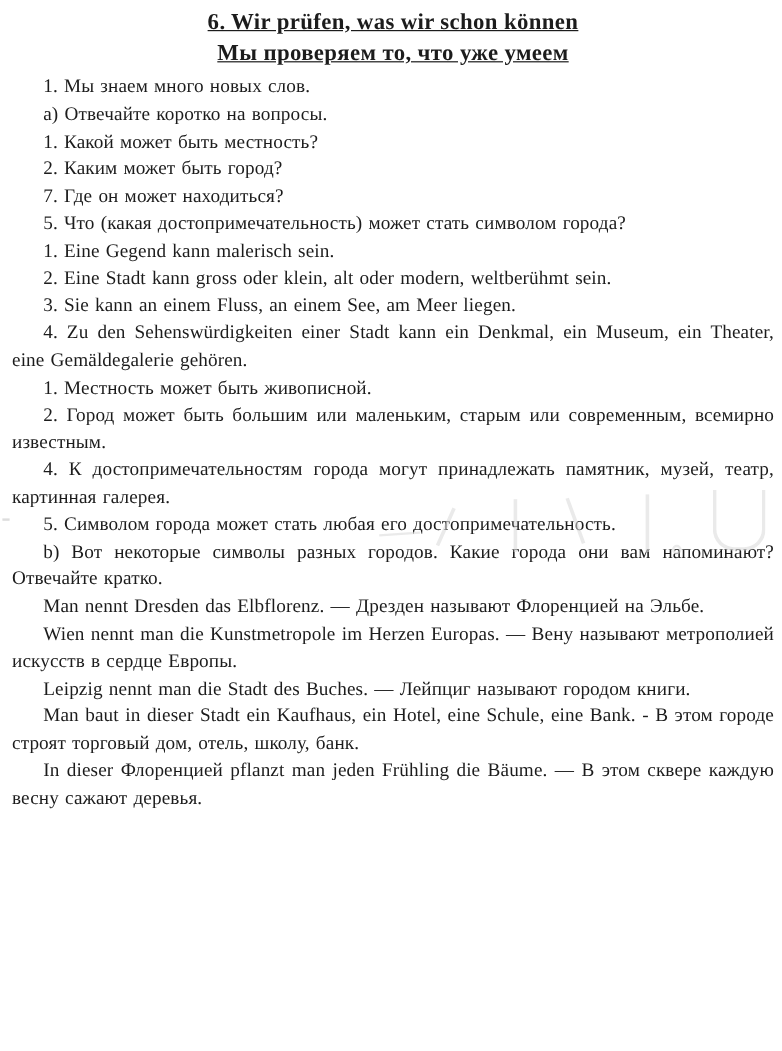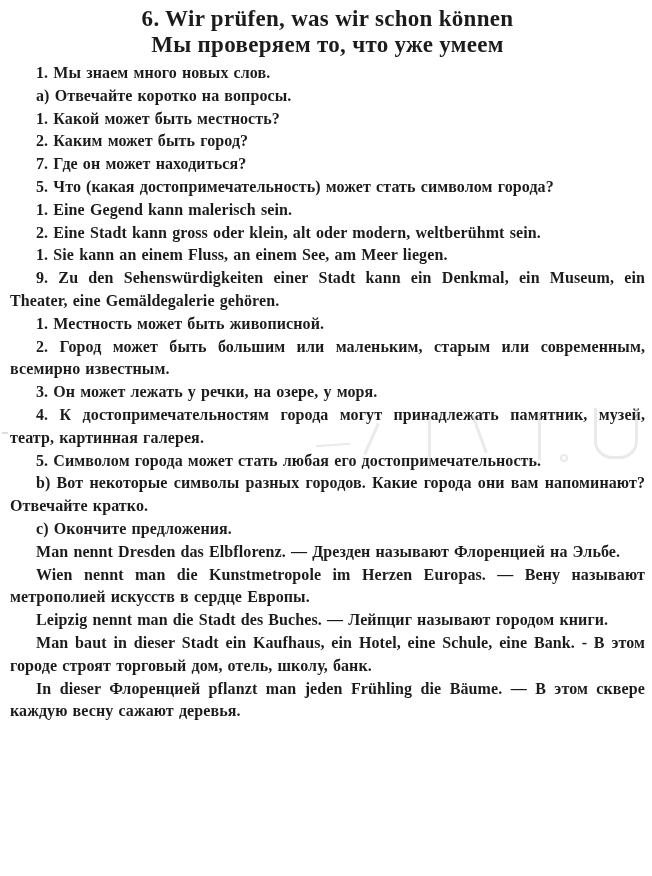--- a/index.html
+++ b/index.html
@@ -14,37 +14,37 @@
     box-sizing: border-box;
     background: #ffffff;
     color: #1c1c1c;
     font-family: "Liberation Serif", "DejaVu Serif", serif;
     padding: 6px 7px 0 10px;
     overflow: hidden;
   }
   .title {
     margin: 0;
     text-align: center;
-    font-size: 23px;
+    font-size: 19px;
     font-weight: bold;
     line-height: 26px;
     letter-spacing: 0.3px;
+    text-decoration: underline;
   }
   .content {
     margin-top: 4px;
   }
   .para {
     margin: 0;
     font-size: 16px;
     line-height: 22.8px;
     text-indent: 26px;
     text-align: justify;
     letter-spacing: 0.1px;
     word-spacing: 1px;
-    font-weight: bold;
   }
   
   .watermark {
     position: absolute;
     top: 408px;
     left: 298px;
     width: 350px;
     height: 64px;
     pointer-events: none;
     opacity: 0.55;
@@ -85,29 +85,27 @@
 
   <div class="content">
       <p class="para">1. Мы знаем много новых слов.</p>
       <p class="para">a) Отвечайте коротко на вопросы.</p>
       <p class="para">1. Какой может быть местность?</p>
       <p class="para">2. Каким может быть город?</p>
       <p class="para">7. Где он может находиться?</p>
       <p class="para">5. Что (какая достопримечательность) может стать символом города?</p>
       <p class="para">1. Eine Gegend kann malerisch sein.</p>
       <p class="para">2. Eine Stadt kann gross oder klein, alt oder modern, weltberühmt sein.</p>
-      <p class="para">1. Sie kann an einem Fluss, an einem See, am Meer liegen.</p>
-      <p class="para">9. Zu den Sehenswürdigkeiten einer Stadt kann ein Denkmal, ein Museum, ein Theater, eine Gemäldegalerie gehören.</p>
+      <p class="para">3. Sie kann an einem Fluss, an einem See, am Meer liegen.</p>
+      <p class="para">4. Zu den Sehenswürdigkeiten einer Stadt kann ein Denkmal, ein Museum, ein Theater, eine Gemäldegalerie gehören.</p>
       <p class="para">1. Местность может быть живописной.</p>
       <p class="para">2. Город может быть большим или маленьким, старым или современным, всемирно известным.</p>
-      <p class="para">3. Он может лежать у речки, на озере, у моря.</p>
       <p class="para">4. К достопримечательностям города могут принадлежать памятник, музей, театр, картинная галерея.</p>
       <p class="para">5. Символом города может стать любая его достопримечательность.</p>
       <p class="para">b) Вот некоторые символы разных городов. Какие города они вам напоминают? Отвечайте кратко.</p>
-      <p class="para">c) Окончите предложения.</p>
       <p class="para">Man nennt Dresden das Elbflorenz. — Дрезден называют Флоренцией на Эльбе.</p>
       <p class="para">Wien nennt man die Kunstmetropole im Herzen Europas. — Вену называют метрополией искусств в сердце Европы.</p>
       <p class="para">Leipzig nennt man die Stadt des Buches. — Лейпциг называют городом книги.</p>
       <p class="para">Man baut in dieser Stadt ein Kaufhaus, ein Hotel, eine Schule, eine Bank. - В этом городе строят торговый дом, отель, школу, банк.</p>
       <p class="para">In dieser Флоренцией pflanzt man jeden Frühling die Bäume. — В этом сквере каждую весну сажают деревья.</p>
     </div>
 
   <div class="watermark">
     <span class="wm-shape wm-dash"></span>
     <span class="wm-shape wm-slash"></span>

